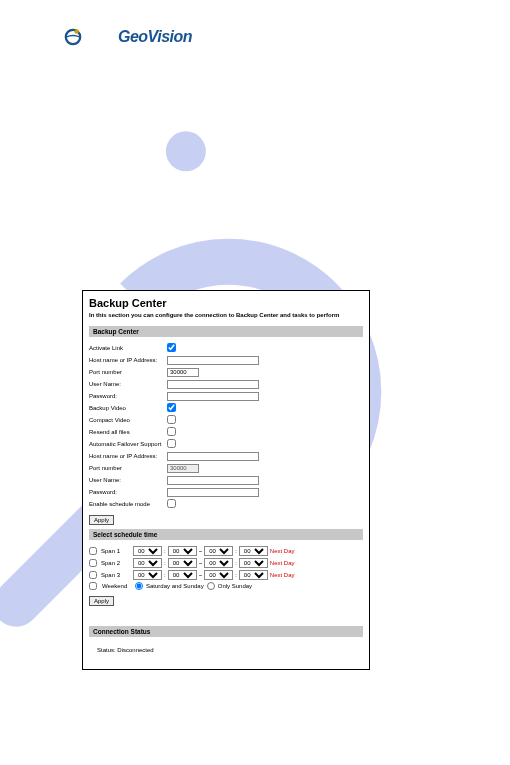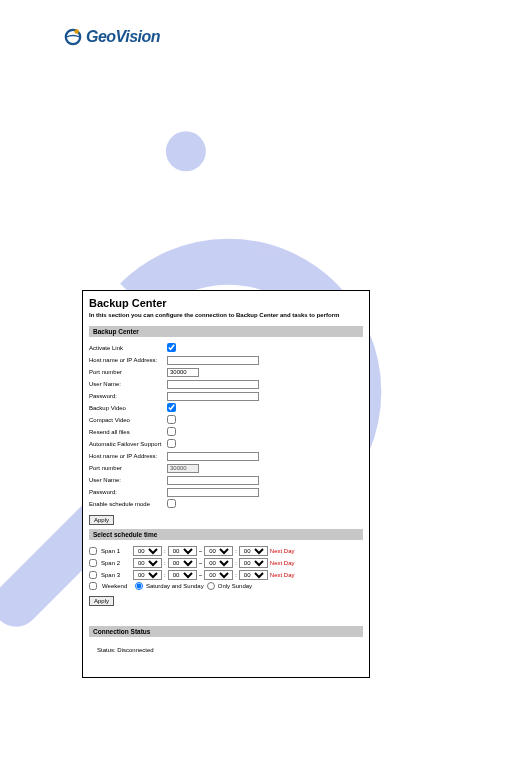--- a/index.html
+++ b/index.html
@@ -28,30 +28,31 @@
     display: flex;
     align-items: center;
     gap: 4px;
   }
   .logo-text {
     font-size: 16px;
     font-weight: bold;
     color: #1a5490;
     font-style: italic;
     letter-spacing: -0.5px;
+    margin-left: 32px;
   }
   .logo-icon { width: 18px; height: 18px; }
   .panel {
     position: absolute;
     top: 290px;
     left: 82px;
     width: 288px;
     border: 1px solid #000;
     background: #fff;
-    padding: 4px 6px 20px 6px;
+    padding: 4px 6px 12px 6px;
   }
   .title {
     font-size: 11px;
     font-weight: bold;
     margin: 2px 0 3px 0;
   }
   .desc {
     font-size: 6px;
     font-weight: bold;
     margin-bottom: 8px;

